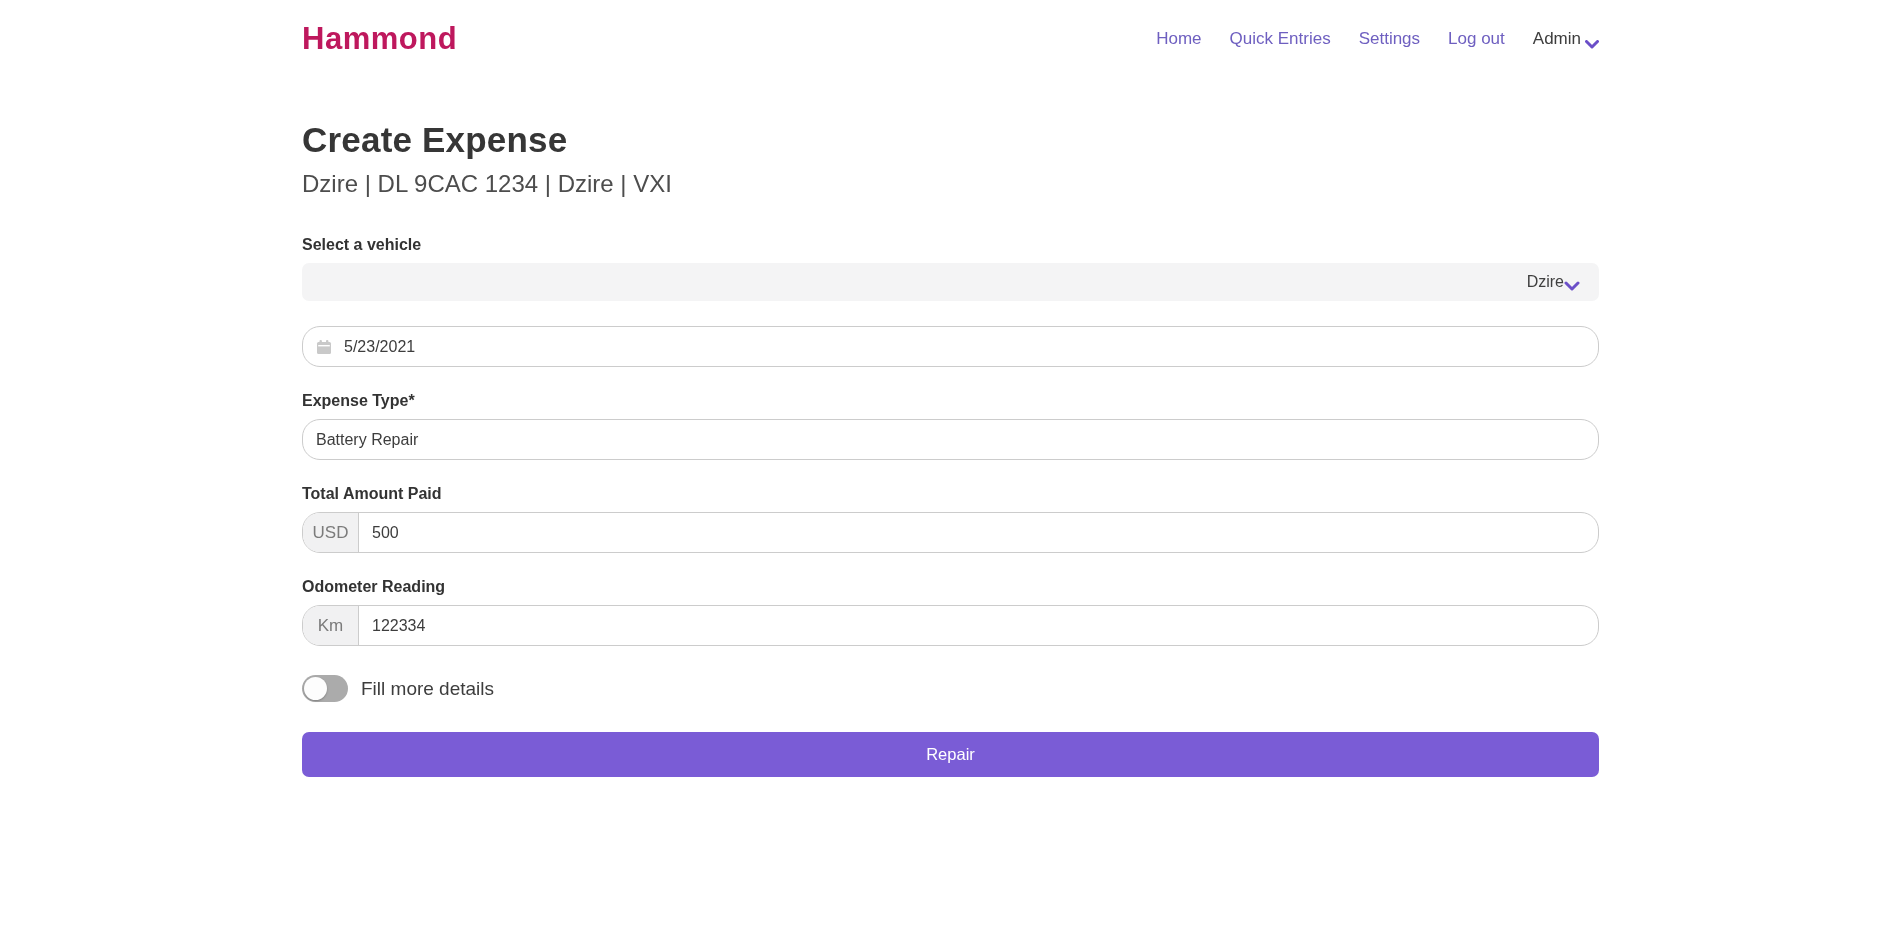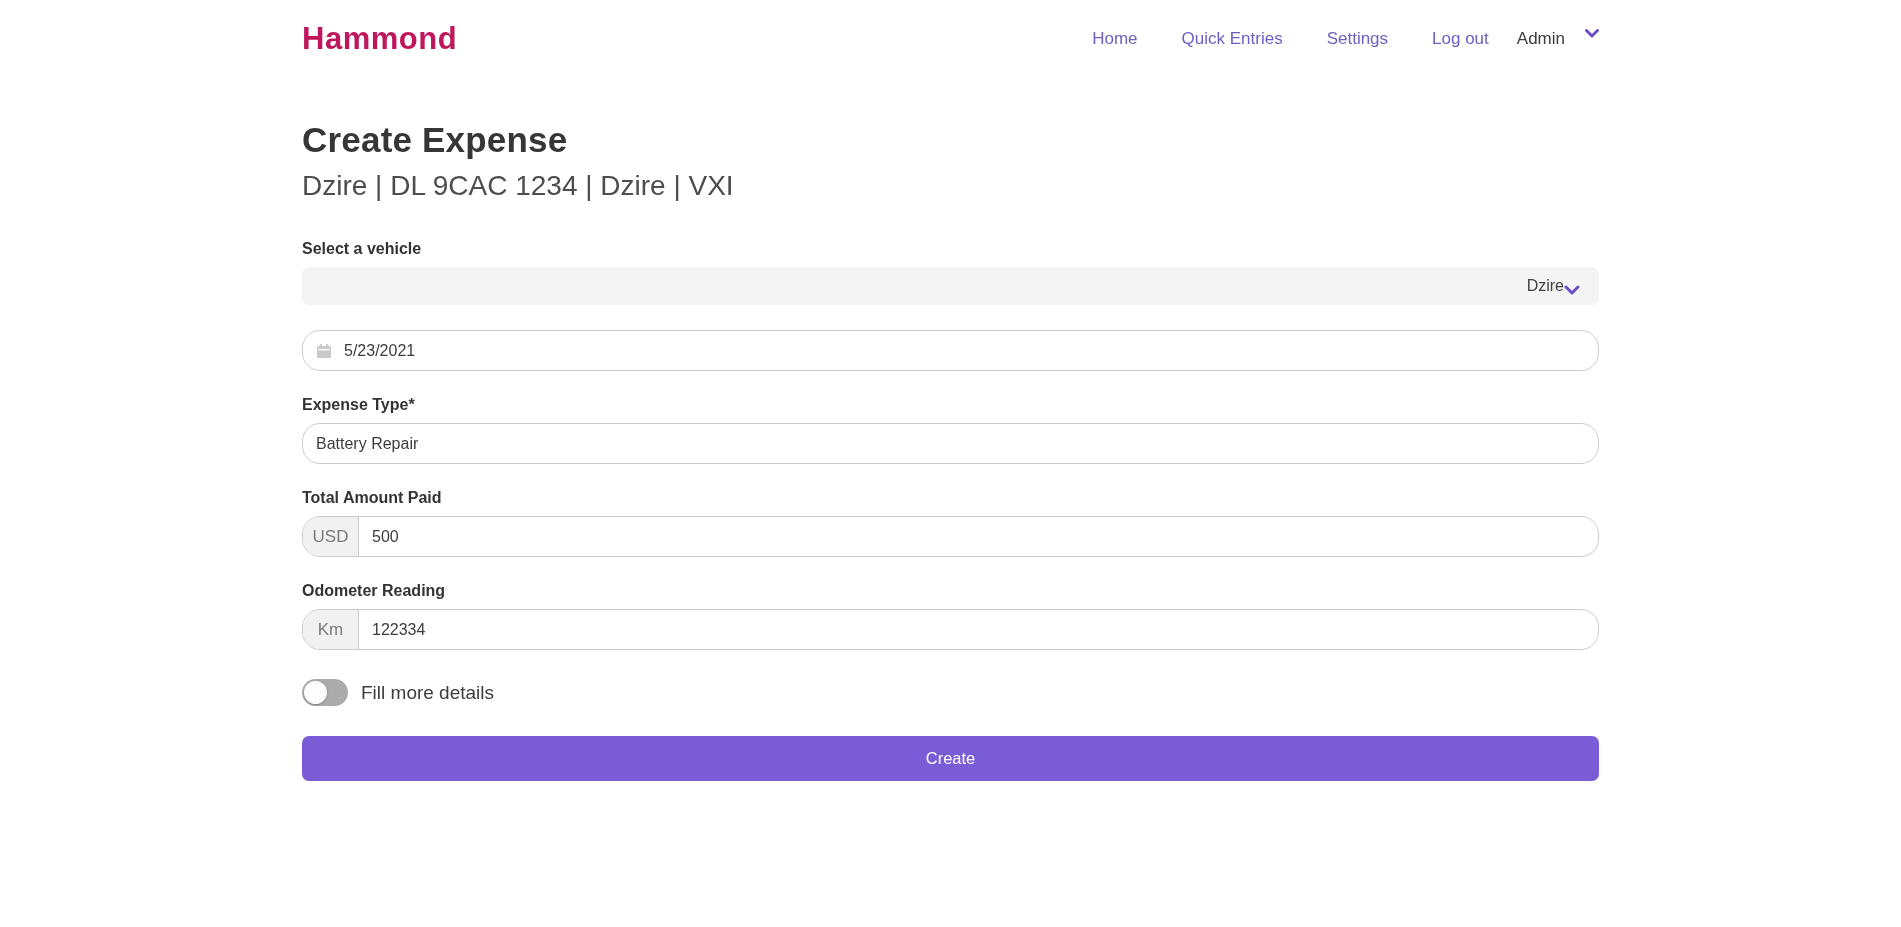--- a/index.html
+++ b/index.html
@@ -12,29 +12,29 @@
   .container { width:1297px; margin:0 auto; }
 
   
   .navbar { height:78px; display:flex; align-items:center; background:#fff; }
   .navbar .container { display:flex; align-items:center; justify-content:space-between; }
   .brand {
     font-size:31px; font-weight:800; color:#be185d; letter-spacing:0.5px;
     cursor:pointer; text-decoration:none;
   }
   .nav-links { display:flex; align-items:center; gap:28px; font-size:17px; }
-  .nav-link { color:var(--nav-link, #6e5fc0); cursor:pointer; text-decoration:none;margin-left:16px; }
-  .nav-user { display:flex; align-items:flex-start; gap:20px; color:#3d3d3d; cursor:pointer; }
+  .nav-link { color:var(--nav-link, #6e5fc0); cursor:pointer; text-decoration:none; }
+  .nav-user { display:flex; align-items:flex-end; gap:4px; color:#3d3d3d; cursor:pointer; }
   .chev { width:14px; height:9px; display:inline-block; }
   .chev svg { display:block; }
 
   
   main.container { margin-top:42px; }
   h1.page-title { font-size:35px; font-weight:700; color:#363636; letter-spacing:0.2px; }
-  .subtitle { font-size:28px; color:#4d4d4d; margin-top:10px; }
+  .subtitle { font-size:24px; color:#4d4d4d; margin-top:10px; }
 
   
   form { margin-top:38px; }
   .field { margin-bottom:25px; }
   .field-label { display:block; font-size:16px; font-weight:700; color:#333; margin-bottom:9px; }
 
   .select-box {
     height:38px; background:#f4f4f5; border-radius:7px;
     display:flex; align-items:center; justify-content:flex-end;
     padding:0 19px; font-size:16px; color:#404040; cursor:pointer;
@@ -163,16 +163,16 @@
 
     
     <div class="toggle-row">
       <span class="toggle">
         <span class="knob"></span>
       </span>
       <span class="toggle-label">Fill more details</span>
     </div>
 
     
-    <button type="button" class="submit-btn">Create</button>
+    <button type="button" class="submit-btn">Repair</button>
 
   </form>
 </main>
 
 </body></html>

